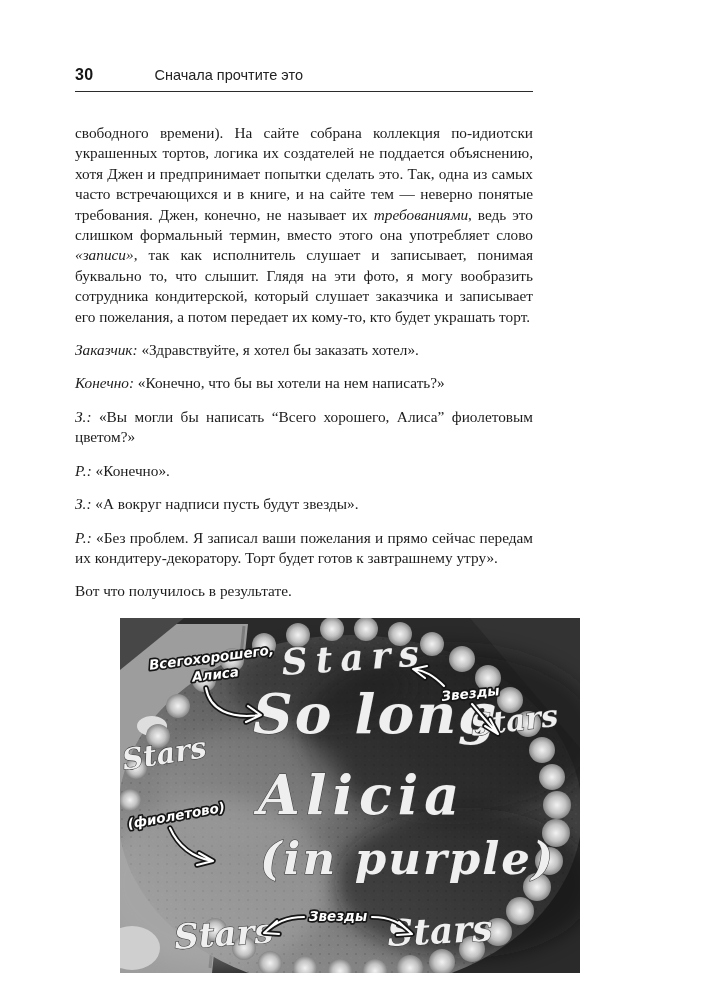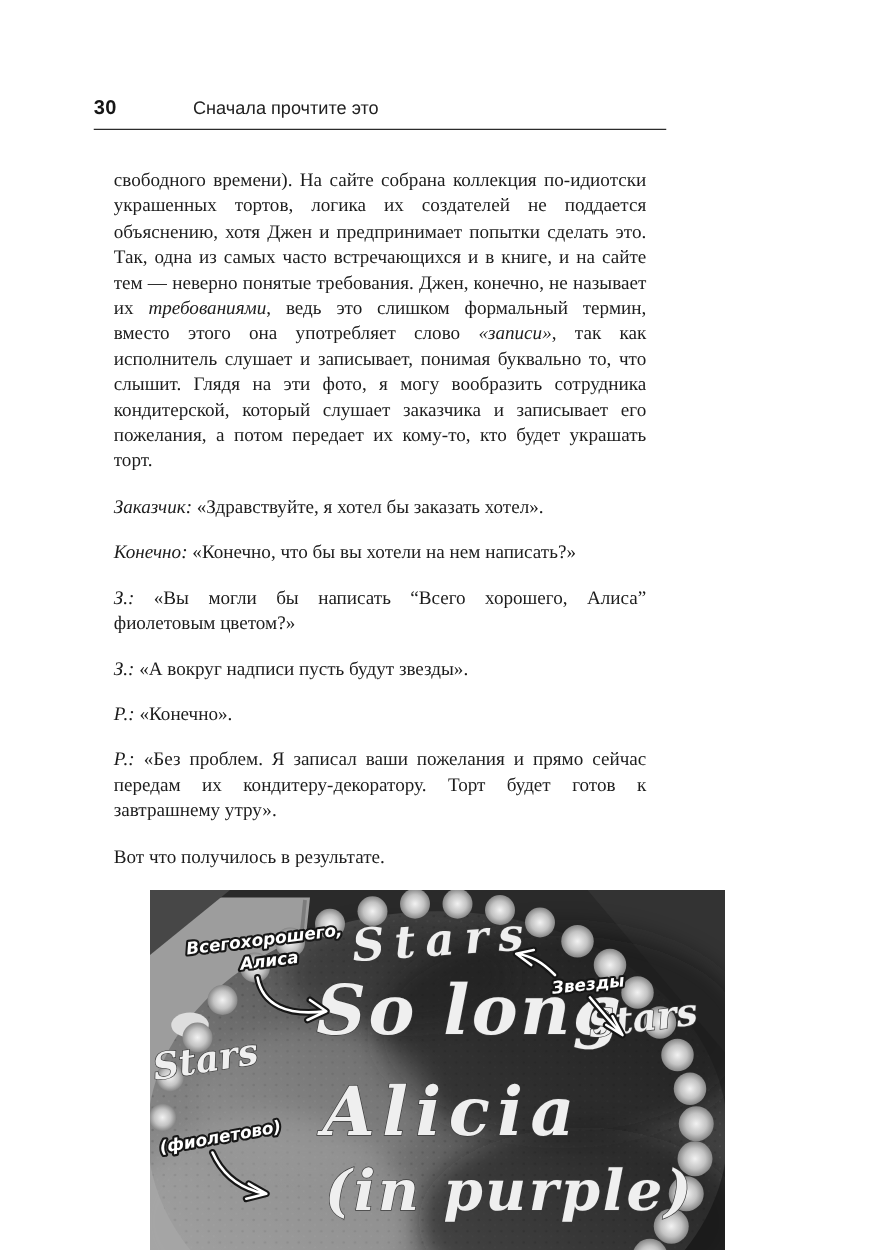--- a/index.html
+++ b/index.html
@@ -1,25 +1,25 @@
 <!DOCTYPE html>
 <html><head>
 <meta charset="utf-8">
 <style>
   html,body{margin:0;padding:0;background:#fff;}
   .page{position:relative;width:604px;height:1000px;background:#ffffff;overflow:hidden;
         font-family:"Liberation Serif",serif;color:#1c1c1c;box-sizing:border-box;
-        padding:16px 71px 0 75px;}
+        padding:4px 71px 0 75px;}
   .runhead{display:flex;align-items:baseline;margin-top:62px;
         font-family:"Liberation Sans",sans-serif;line-height:18px;}
   .pagenum{font-size:16px;font-weight:bold;color:#161616;letter-spacing:.3px;}
   .runtitle{font-size:14.5px;color:#222;margin-left:61px;}
   .headrule{border:0;border-top:1.4px solid #2b2b2b;margin:7px 0 0 0;}
   main{margin-top:31px;}
-  p{margin:16px;font-size:15.3px;line-height:20.4px;text-align:justify;}
+  p{margin:0;font-size:15.3px;line-height:20.4px;text-align:justify;}
   p.spaced{margin-top:13px;}
   em{font-style:italic;}
   figure{margin:16px 0 0 45px;padding:0;width:460px;height:355px;}
   svg text{user-select:none;}
   .ab{stroke:#161616;stroke-width:5.5;fill:none;stroke-linecap:round;stroke-linejoin:round;}
   .af{stroke:#ffffff;stroke-width:2.1;fill:none;stroke-linecap:round;stroke-linejoin:round;}
   .icingtxt{paint-order:stroke;}
   .handtxt{paint-order:stroke;}
 </style>
 </head>
@@ -32,22 +32,22 @@
     <span class="runtitle">Сначала прочтите это</span>
   </div>
   <hr class="headrule">
 
   <main>
     <p><span>свободного времени). На сайте собрана коллекция по-идиотски украшенных тортов, логика их создателей не поддается объяснению, хотя Джен и предпринимает попытки сделать это. Так, одна из самых часто встречающихся и в книге, и на сайте тем — неверно понятые требования. Джен, конечно, не называет их </span><em>требованиями</em><span>, ведь это слишком формальный термин, вместо этого она употребляет слово </span><em>«записи»</em><span>, так как исполнитель слушает и записывает, понимая буквально то, что слышит. Глядя на эти фото, я могу вообразить сотрудника кондитерской, который слушает заказчика и записывает его пожелания, а потом передает их кому-то, кто будет украшать торт.</span></p>
 
     <p class="spaced"><em>Заказчик:</em> <span>«Здравствуйте, я хотел бы заказать хотел».</span></p>
     <p class="spaced"><em>Конечно:</em> <span>«Конечно, что бы вы хотели на нем написать?»</span></p>
     <p class="spaced"><em>З.:</em> <span>«Вы могли бы написать “Всего хорошего, Алиса” фиолетовым цветом?»</span></p>
+    <p class="spaced"><em>Р.:</em> <span>«Конечно».</span></p>
     <p class="spaced"><em>З.:</em> <span>«А вокруг надписи пусть будут звезды».</span></p>
-    <p class="spaced"><em>Р.:</em> <span>«Конечно».</span></p>
     <p class="spaced"><em>Р.:</em> <span>«Без проблем. Я записал ваши пожелания и прямо сейчас передам их кондитеру-декоратору. Торт будет готов к завтрашнему утру».</span></p>
 
     <p class="spaced">Вот что получилось в результате.</p>
 
     <figure>
       <svg width="460" height="355" viewBox="0 0 460 355" role="img">
         <defs>
           <linearGradient id="cakeG" x1="0" y1="1" x2="1" y2="0">
             <stop offset="0" stop-color="#a2a2a2"></stop>
             <stop offset="0.35" stop-color="#7d7d7d"></stop>

